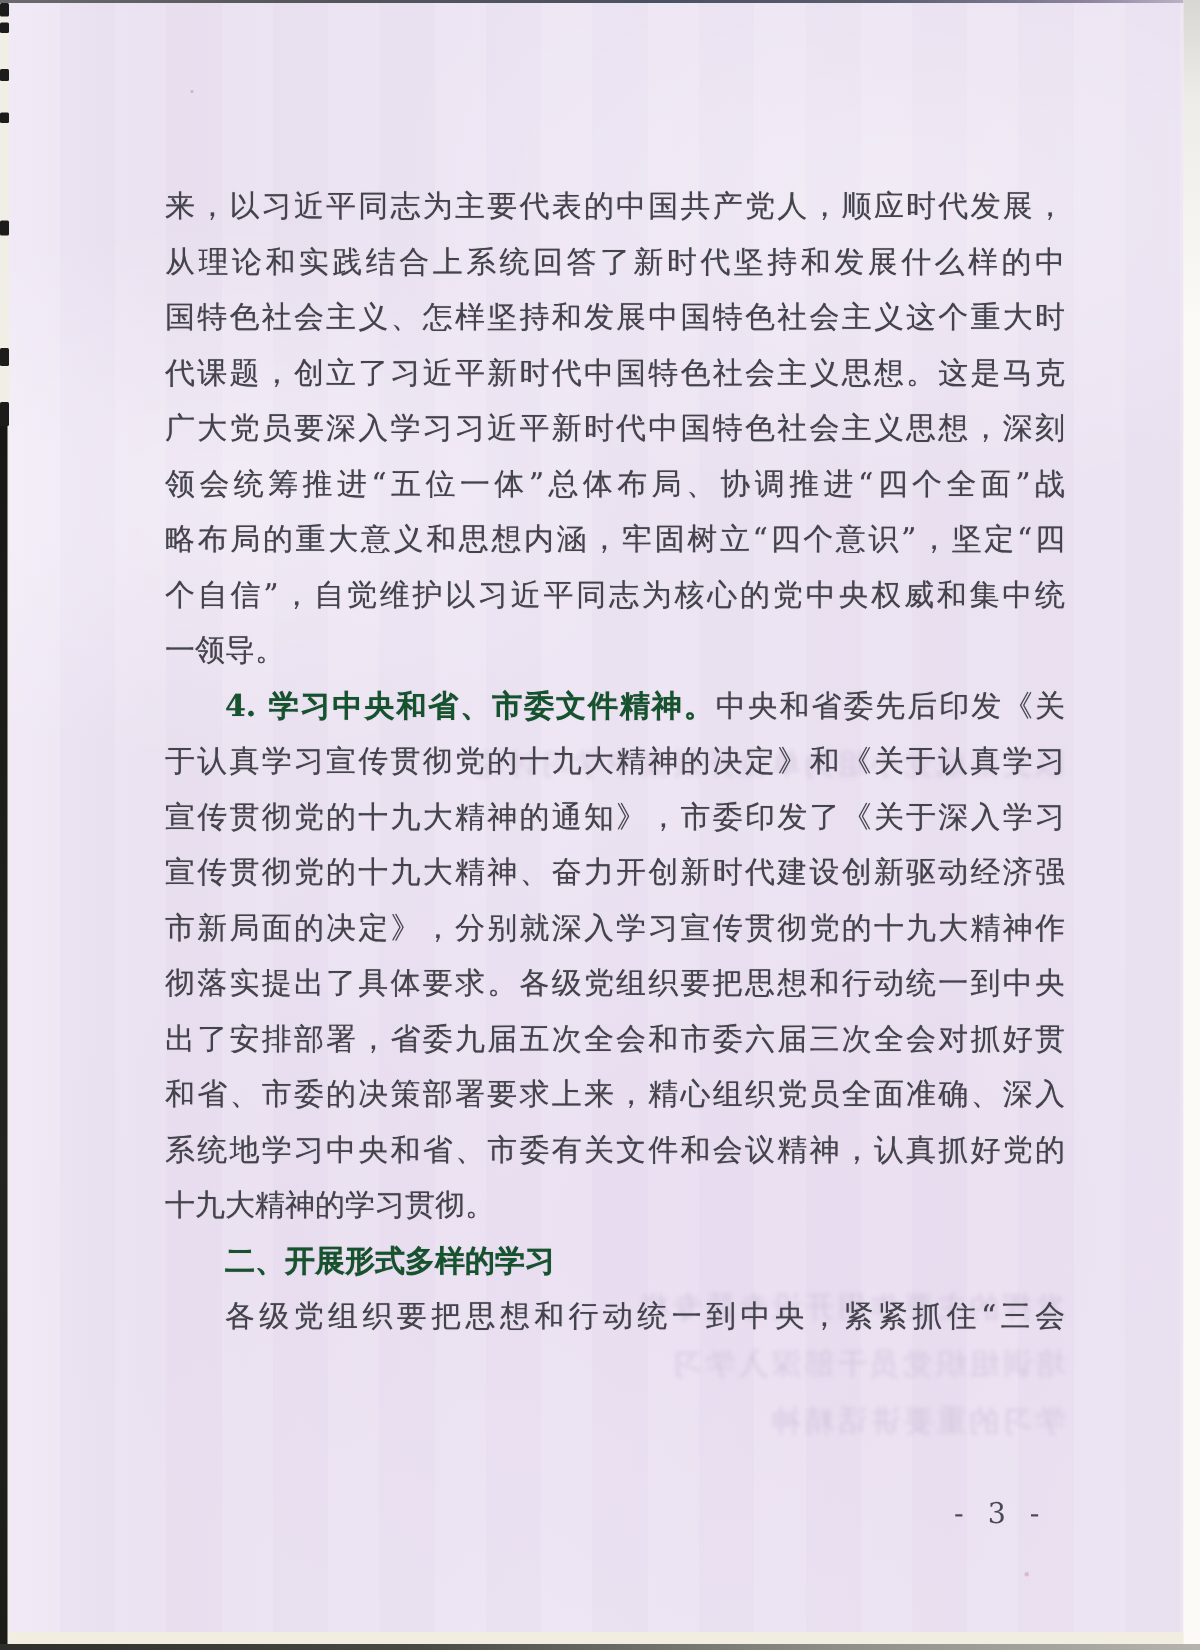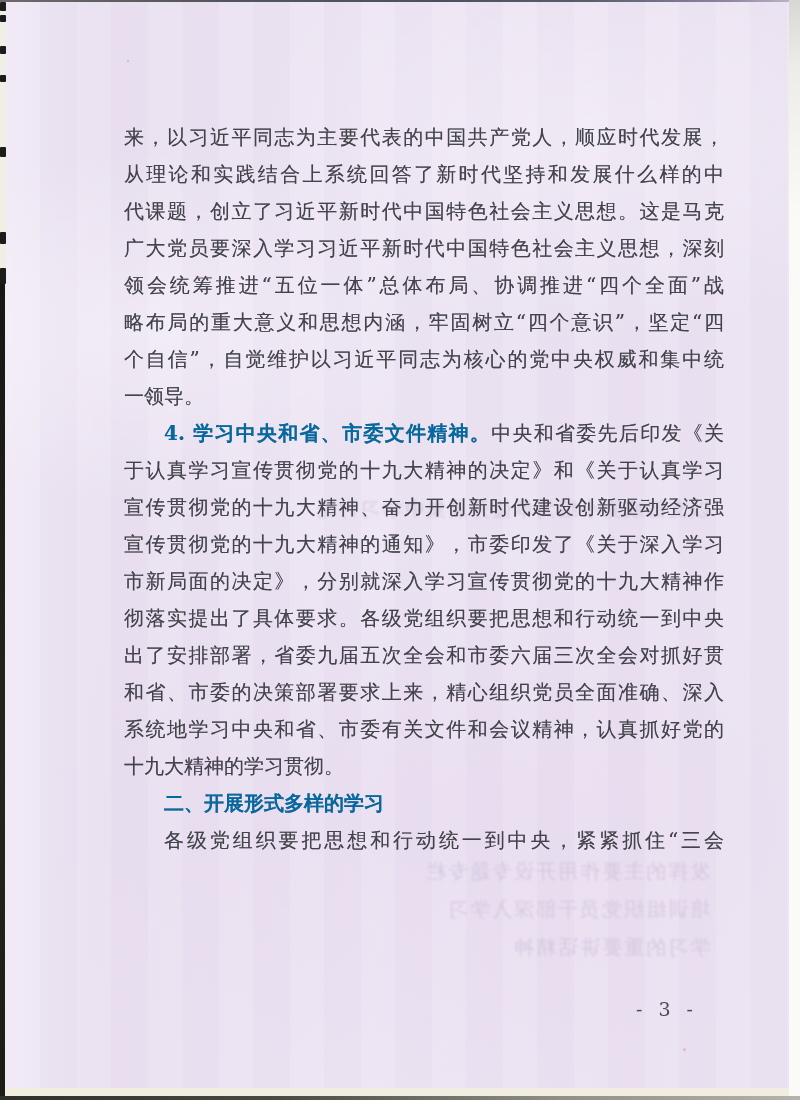--- a/index.html
+++ b/index.html
@@ -28,27 +28,26 @@
     background:linear-gradient(180deg,#171715,#242420 60%,#1b1b18);}
   .dash{position:absolute;left:0;width:6px;background:#1c1c1a;border-radius:1px;}
   .edge-bottom-cream{position:absolute;left:6px;top:1088px;width:783px;height:8px;background:#f1eee1;}
   .edge-bottom-dark{position:absolute;left:0;top:1096px;width:800px;height:4px;
     background:linear-gradient(90deg,#2e2e2a,#4a4a45 35%,#8f8f88 70%,#b5b3ab);}
   
   .textblock{
     position:absolute;left:110px;top:119px;width:600px;
     font-size:20px;color:#44434b;
     text-shadow:0 0 .5px rgba(68,67,75,.55);
-    margin-left:14px;
   }
   .ln{height:37px;line-height:37px;white-space:normal;}
   .just{text-align:justify;text-align-last:justify;}
   .ind{padding-left:40px;}
   .ind.just{padding-left:0;text-indent:40px;}
-  .b,.hd{font-weight:700;color:#0369a1;}
+  .b,.hd{font-weight:700;color:#14532d;}
   .pagenum{
     position:absolute;left:632px;top:997px;width:70px;height:24px;
     font-size:19px;line-height:24px;color:#4a4952;text-align:center;letter-spacing:5px;
   }
   
   .ghost{
     position:absolute;transform:scaleX(-1);
     color:#b5a3c6;opacity:.38;filter:blur(1.3px);
     font-size:20px;letter-spacing:2px;white-space:nowrap;overflow:hidden;
   }
@@ -84,30 +83,31 @@
   <div class="ghost" style="left:300px;top:896px;width:410px">培训组织党员干部深入学习</div>
   <div class="ghost" style="left:470px;top:934px;width:240px">学习的重要讲话精神</div>
 
   <div class="speck s1"></div>
   <div class="speck s2"></div>
   <div class="speck s3"></div>
 
   <div class="textblock">
     <div class="ln just">来，以习近平同志为主要代表的中国共产党人，顺应时代发展，</div>
     <div class="ln just">从理论和实践结合上系统回答了新时代坚持和发展什么样的中</div>
+    <div class="ln just">国特色社会主义、怎样坚持和发展中国特色社会主义这个重大时</div>
     <div class="ln just">代课题，创立了习近平新时代中国特色社会主义思想。这是马克</div>
     <div class="ln just">广大党员要深入学习习近平新时代中国特色社会主义思想，深刻</div>
     <div class="ln just">领会统筹推进“五位一体”总体布局、协调推进“四个全面”战</div>
     <div class="ln just">略布局的重大意义和思想内涵，牢固树立“四个意识”，坚定“四</div>
     <div class="ln just">个自信”，自觉维护以习近平同志为核心的党中央权威和集中统</div>
     <div class="ln">一领导。</div>
     <div class="ln just ind"><span class="b">4. 学习中央和省、市委文件精神。</span><span>中央和省委先后印发《关</span></div>
     <div class="ln just">于认真学习宣传贯彻党的十九大精神的决定》和《关于认真学习</div>
+    <div class="ln just">宣传贯彻党的十九大精神的通知》，市委印发了《关于深入学习</div>
     <div class="ln just">宣传贯彻党的十九大精神、奋力开创新时代建设创新驱动经济强</div>
-    <div class="ln just">宣传贯彻党的十九大精神的通知》，市委印发了《关于深入学习</div>
     <div class="ln just">市新局面的决定》，分别就深入学习宣传贯彻党的十九大精神作</div>
     <div class="ln just">彻落实提出了具体要求。各级党组织要把思想和行动统一到中央</div>
     <div class="ln just">出了安排部署，省委九届五次全会和市委六届三次全会对抓好贯</div>
     <div class="ln just">和省、市委的决策部署要求上来，精心组织党员全面准确、深入</div>
     <div class="ln just">系统地学习中央和省、市委有关文件和会议精神，认真抓好党的</div>
     <div class="ln">十九大精神的学习贯彻。</div>
     <div class="ln ind hd">二、开展形式多样的学习</div>
     <div class="ln just ind">各级党组织要把思想和行动统一到中央，紧紧抓住“三会</div>
   </div>
 

